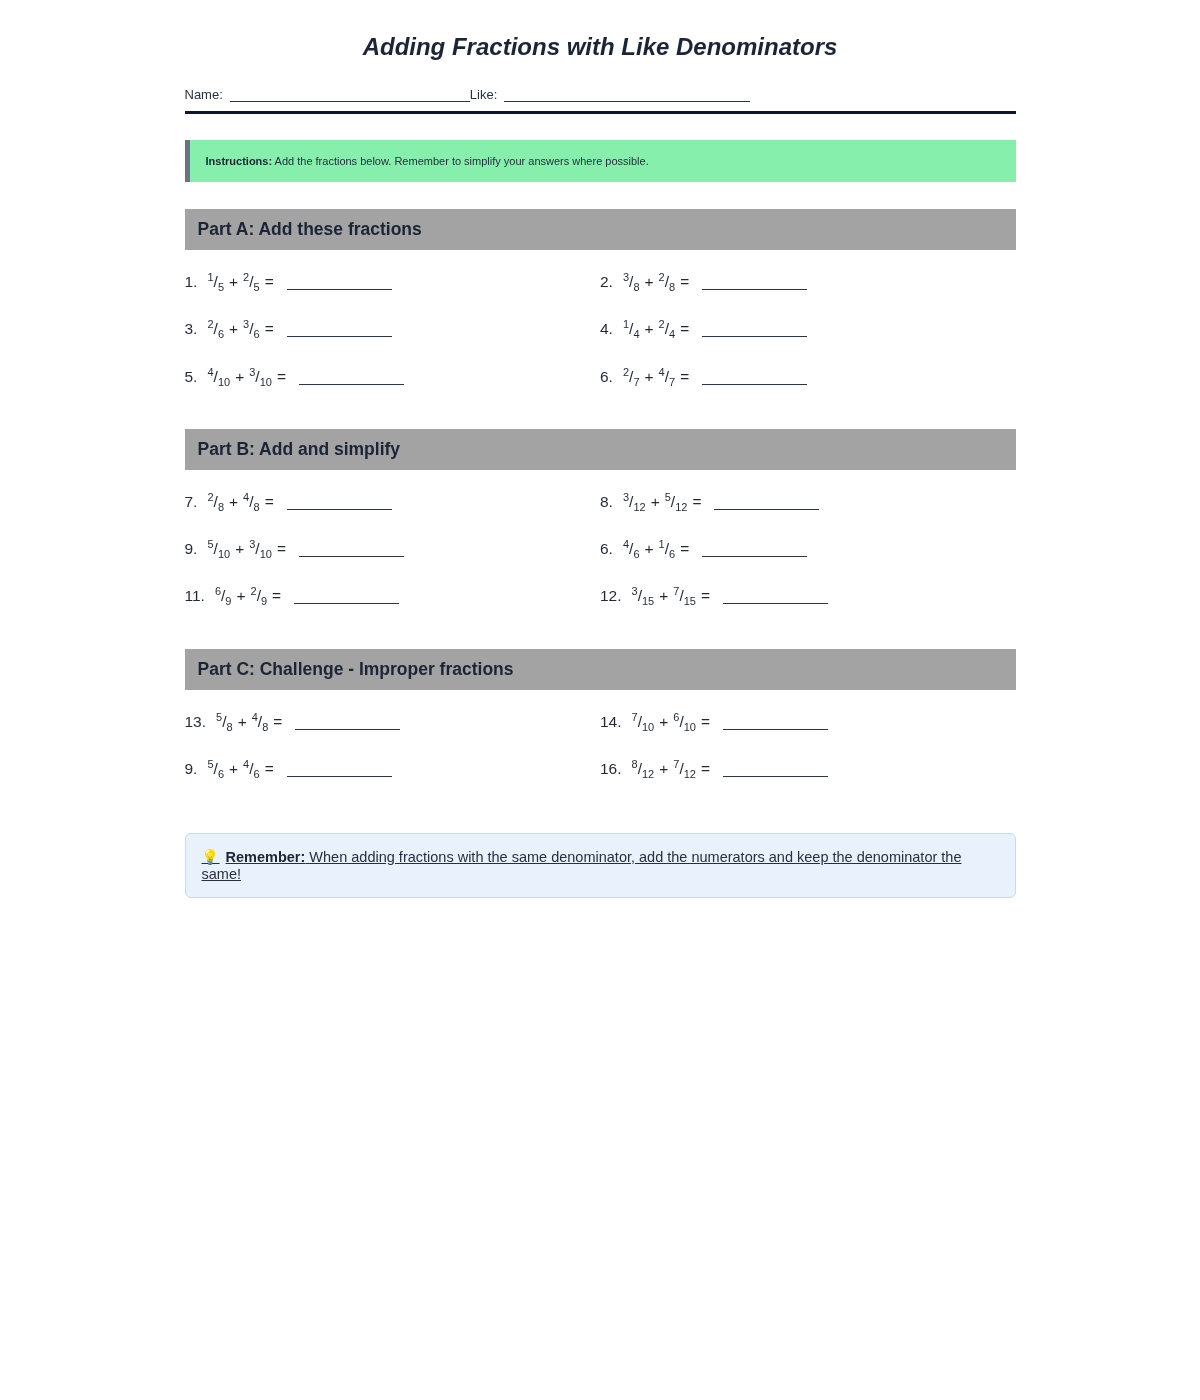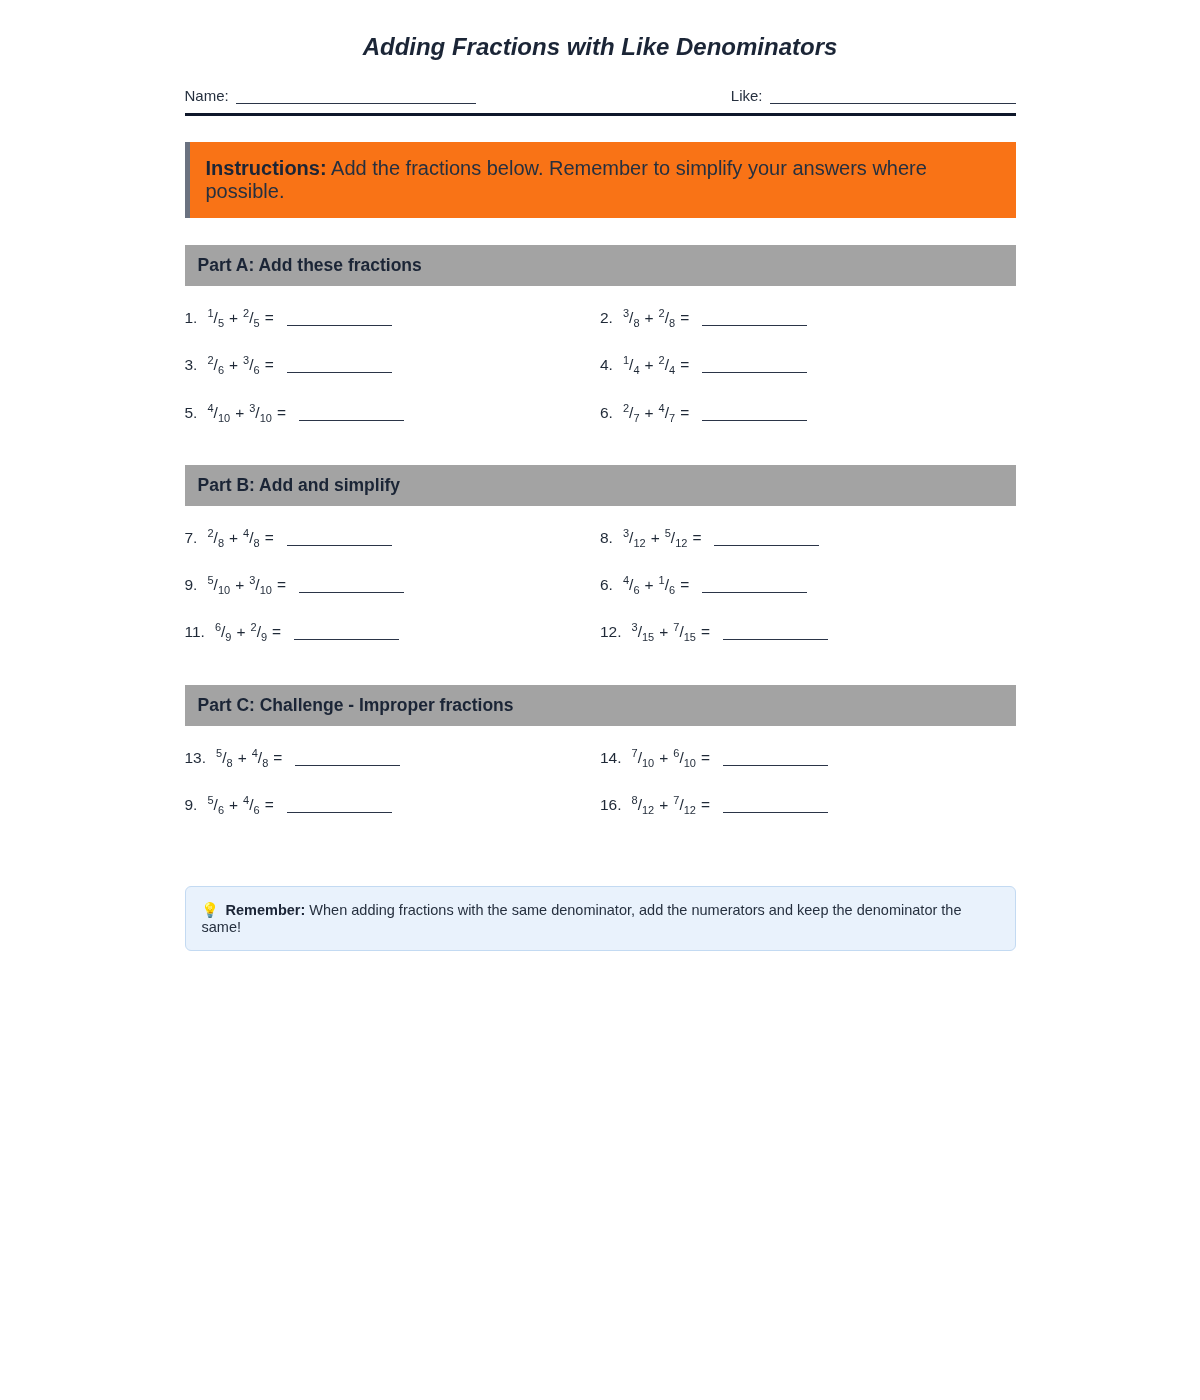--- a/index.html
+++ b/index.html
@@ -16,38 +16,37 @@
     text-align: center;
     font-size: 24px;
     font-weight: bold;
     color: #1b2536;
     margin: 0 0 26px 0;
     font-style: italic;
   }
 
   .name-date-row {
     display: flex;
-    justify-content: space-between;
     align-items: flex-end;
-    font-size: 15px;
+    font-size: 13px;
     color: #26303f;
   }
   .field { display: flex; align-items: flex-end; gap: 7px; }
   .fill-line { border-bottom: 1.5px solid #2b3548; height: 15px; }
   .name-line { width: 240px; }
   .date-line { width: 246px; }
 
   .divider { border-top: 3px solid #0f172a; margin-top: 9px; }
 
   .instructions {
     margin-top: 26px;
-    background: #f97316;
+    background: #86efac;
     border-left: 5px solid #6b7280;
     padding: 15px 16px;
-    font-size: 20px;
+    font-size: 11px;
     color: #26303f;
   }
   .instructions b { color: #1b2536; }
 
   .section-header {
     margin-top: 27px;
     background: #a3a3a3;
     padding: 10px 13px;
     font-size: 17.5px;
     font-weight: bold;
@@ -69,27 +68,28 @@
   .answer-blank {
     display: inline-block;
     width: 105px;
     height: 12px;
     border-bottom: 1.5px solid #2b3548;
     transform: translateY(3px);
     margin-left: 8px;
   }
 
   .remember {
-    margin-top: 56px;
+    margin-top: 39px;
     background: #e9f2fc;
     border: 1px solid #c3daf2;
     border-radius: 6px;
     padding: 15px 16px;
     font-size: 14.5px;
     color: #26303f;
+    text-decoration: underline;
   }
   .remember b { color: #1b2536; }
   .bulb { margin-right: 6px; }
 </style>
 </head>
 <body>
 
 <div class="container">
 
   <h1 class="title">Adding Fractions with Like Denominators</h1>

